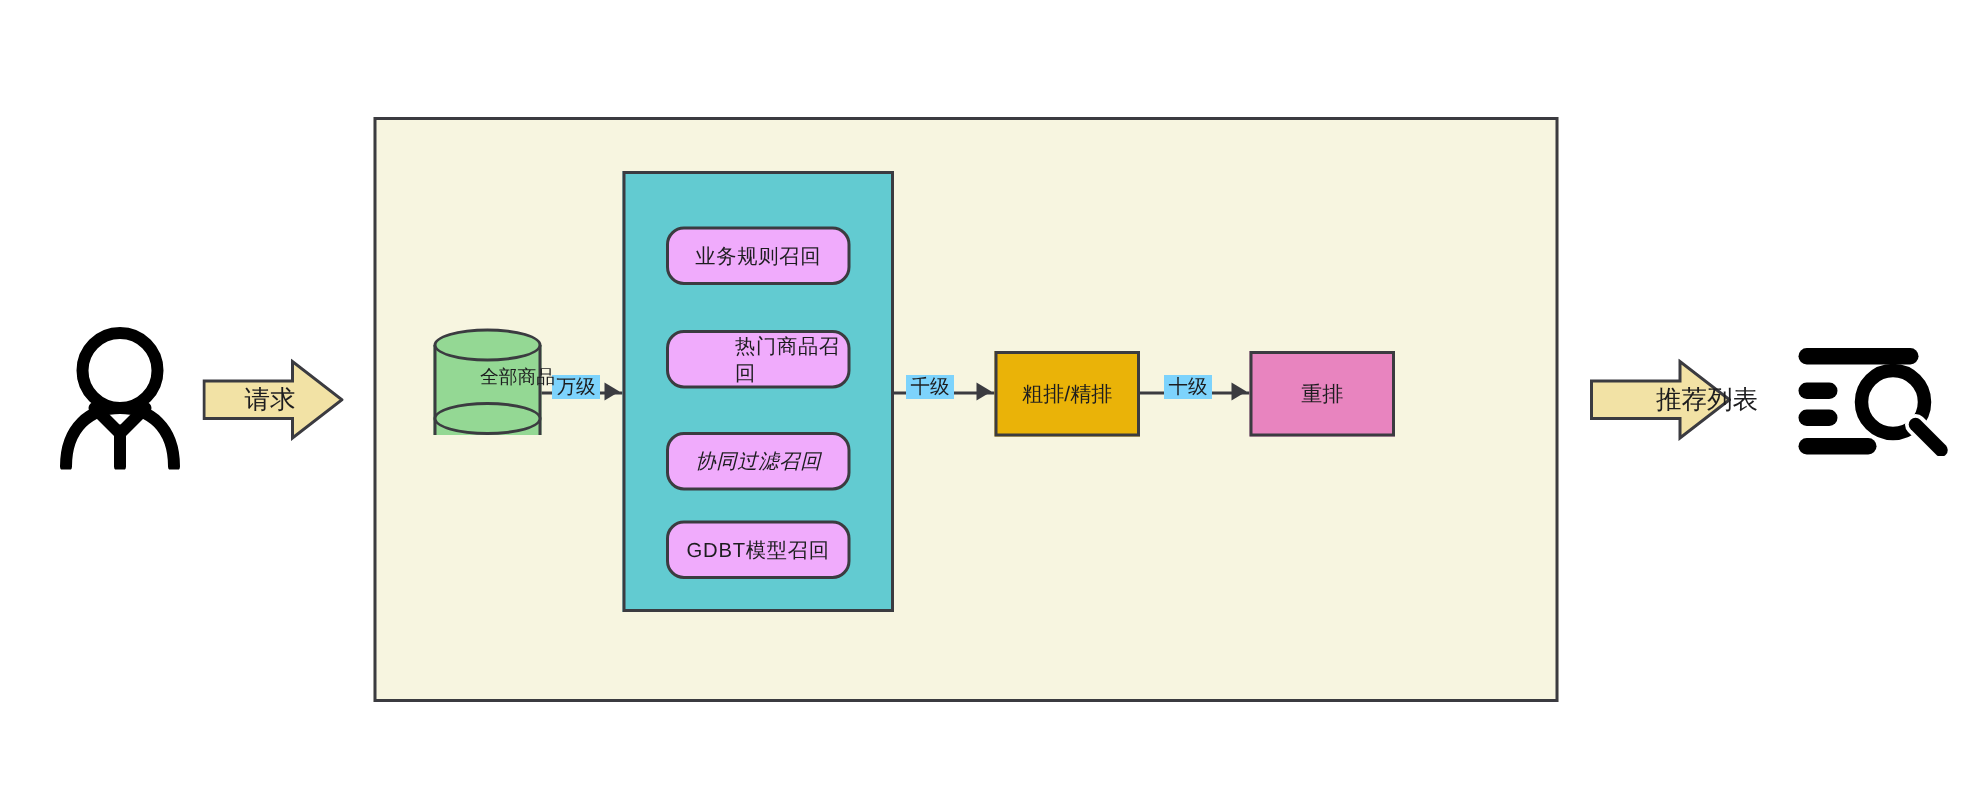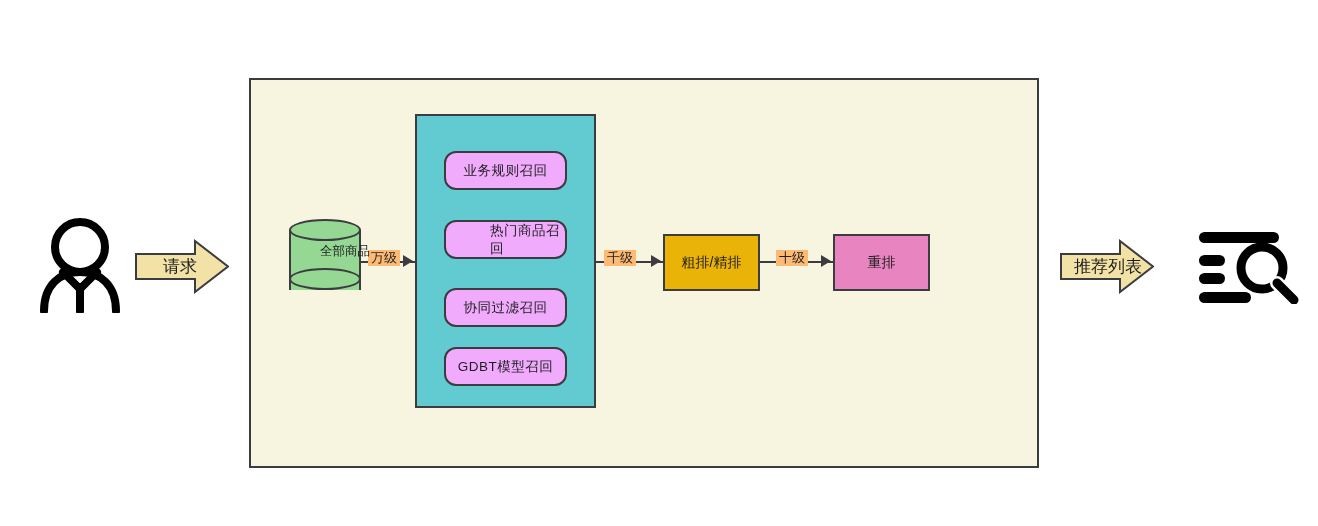--- a/index.html
+++ b/index.html
@@ -54,21 +54,21 @@
     box-sizing: border-box;
     display: flex;
     align-items: center;
     justify-content: center;
     font-size: 13.5px;
     color: #1d1d1f;
     letter-spacing: 0.5px;
   }
   .pill-0 { top: 151px; }
   .pill-1 { top: 220px; padding-left: 44px; }
-  .pill-2 { top: 288px; }
+  .pill-2 { top: 288px; font-style: italic; }
   .pill-3 { top: 347px; }
 
   
   .cylinder {
     position: absolute;
     left: 289px;
     top: 219px;
     width: 72px;
     height: 82px;
   }
@@ -163,21 +163,21 @@
     border-bottom: 6px solid transparent;
     border-left: 10px solid #3b3b40;
   }
   .ah1 { left: 403px; }
   .ah2 { left: 651px; }
   .ah3 { left: 821px; }
 
   
   .edge-label {
     position: absolute;
-    background: #fdba74;
+    background: #7dd3fc;
     font-size: 13px;
     color: #1d1d1f;
     padding: 1px 3px;
     top: 250px;
     line-height: 1.1;
     white-space: nowrap;
   }
   .el1 { left: 368px; }
   .el2 { left: 604px; }
   .el3 { left: 776px; }
@@ -205,21 +205,21 @@
     width: 94px;
     height: 55px;
   }
   .arrow-request .ba-label { padding-left: 28px; }
   .arrow-result {
     left: 1060px;
     top: 239px;
     width: 94px;
     height: 55px;
   }
-  .arrow-result .ba-label { padding-left: 14px; }
+  .arrow-result .ba-label { padding-left: 14px; margin-left: 30px; }
 
   
   .person-icon {
     position: absolute;
     left: 36px;
     top: 215px;
     width: 88px;
     height: 98px;
   }
   

